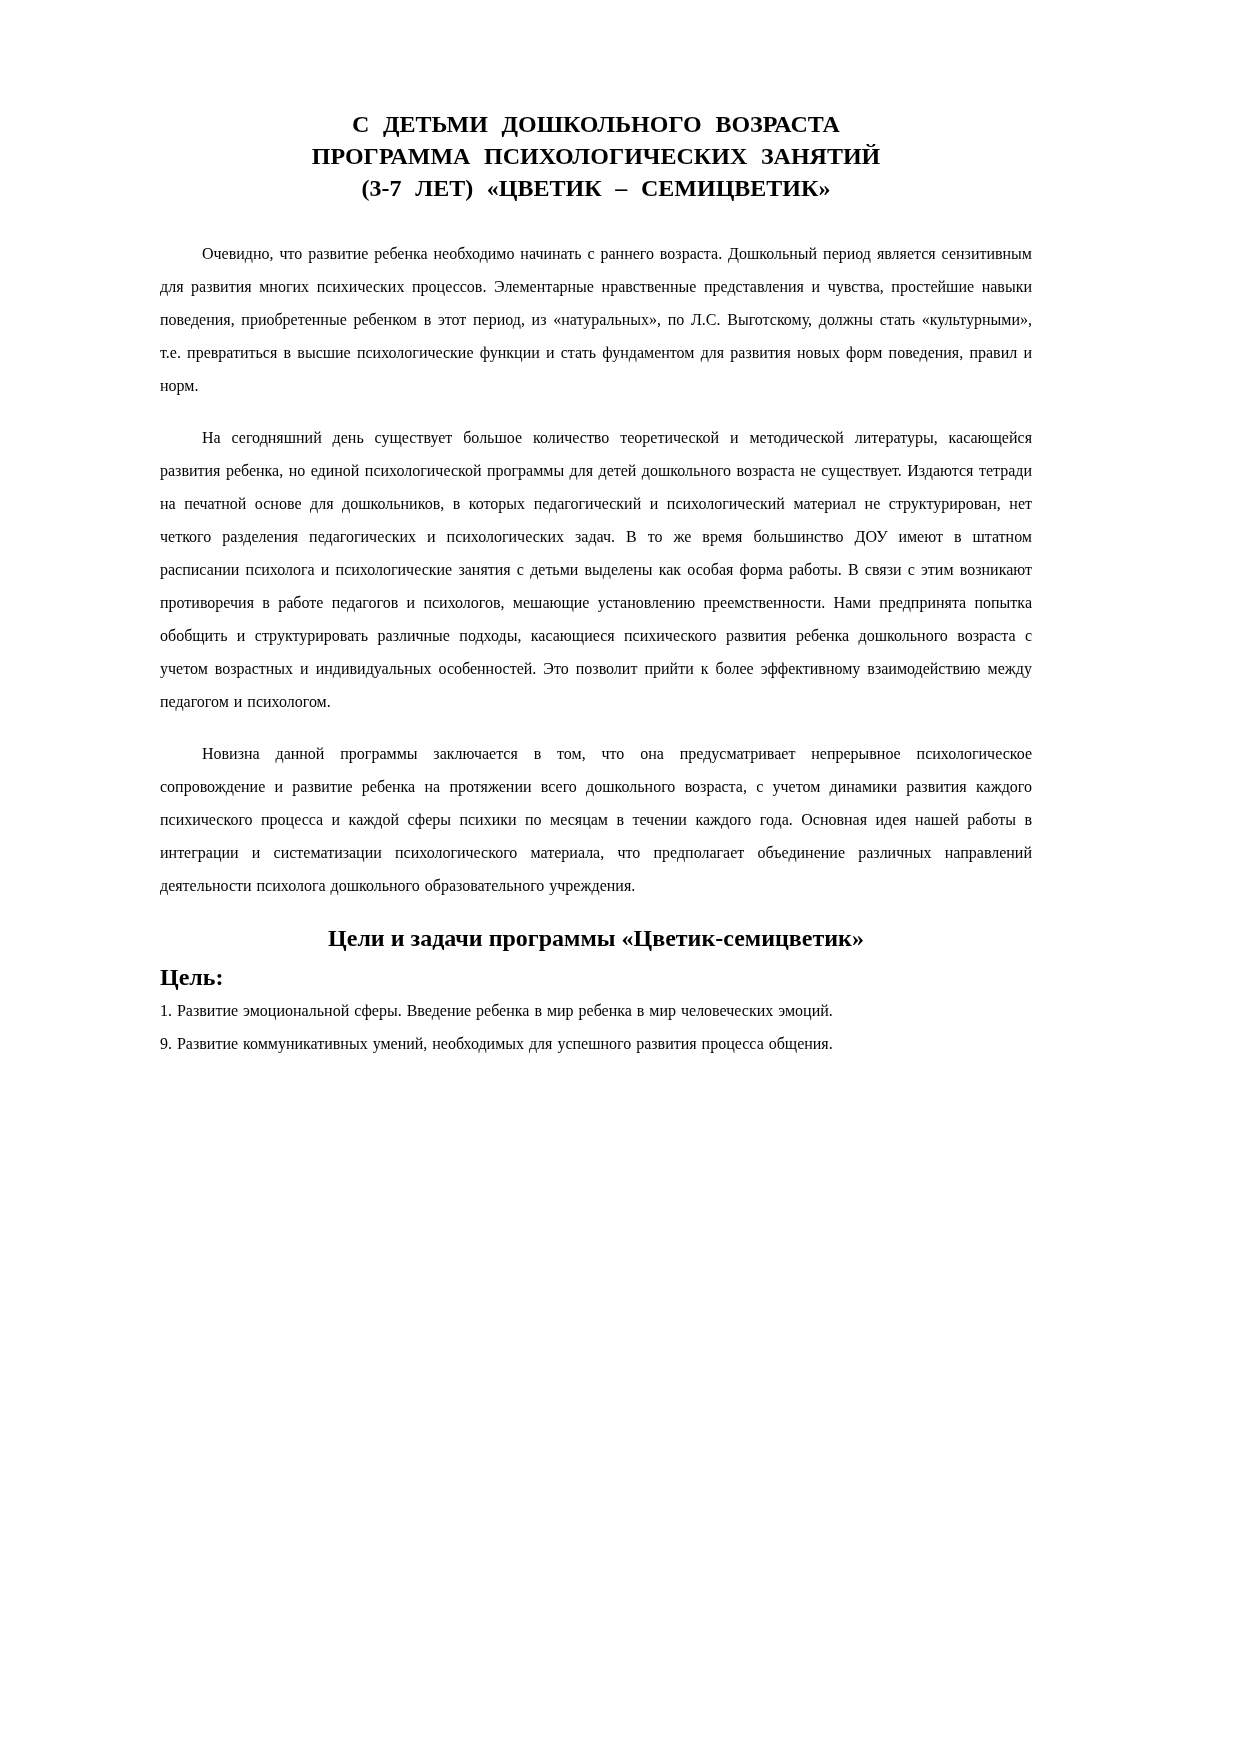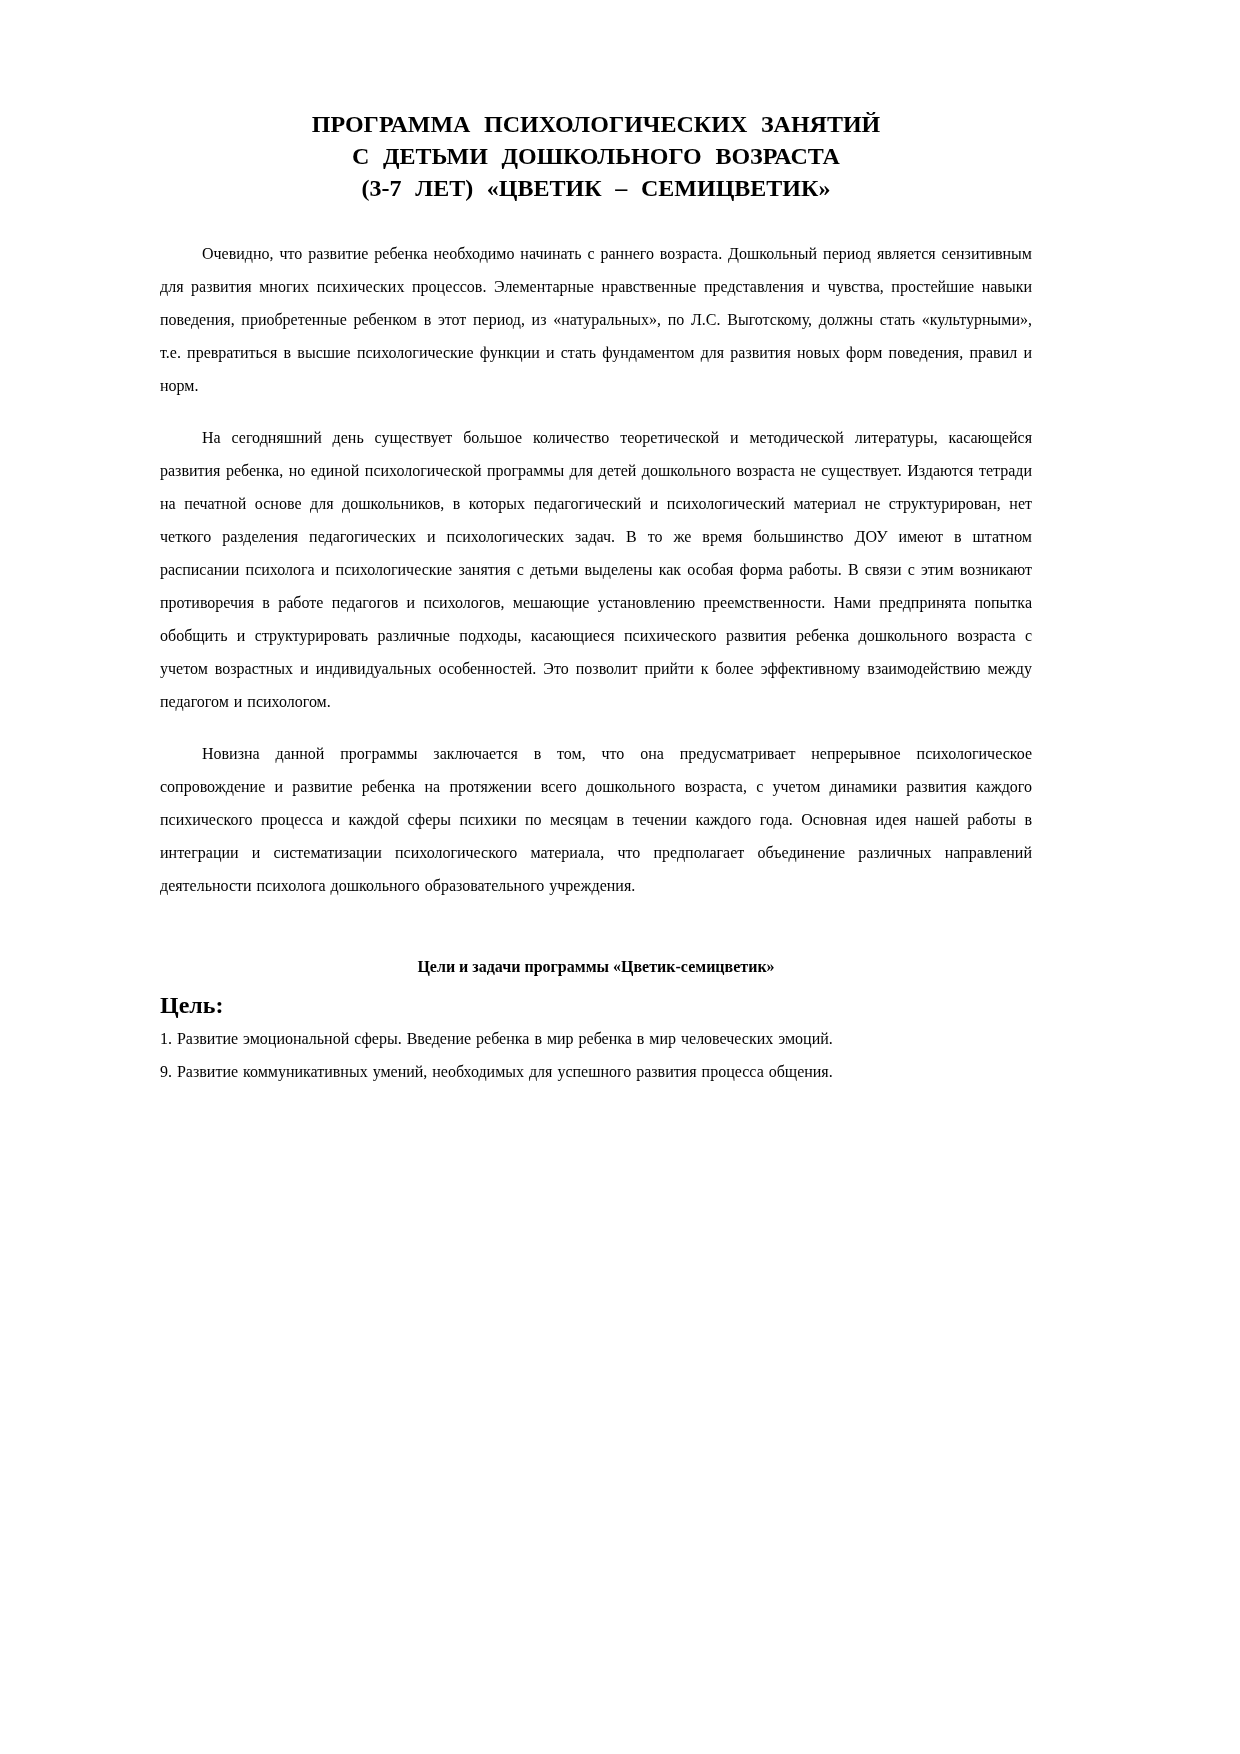--- a/index.html
+++ b/index.html
@@ -28,42 +28,42 @@
     .title-line.wide { word-spacing: 0.32em; }
     .body-par {
       font-size: 16px;
       line-height: 33px;
       text-align: justify;
       word-spacing: 0.06em;
     }
     .indent { text-indent: 42px; margin-top: 19px; }
     .first-par { margin-top: 33px; }
     .section-heading {
-      font-size: 16px;
+      font-size: 24px;
       line-height: 33px;
       text-align: center;
       font-weight: bold;
-      margin-top: 48px;
+      margin-top: 20px;
       margin-bottom: 6px;
     }
     .label {
       font-size: 24px;
       line-height: 33px;
       font-weight: bold;
     }
     .spaced-top { margin-top: 33px; }
   </style>
 </head>
 <body>
 
 <div class="page">
 
   <header class="doc-title">
+    <div class="title-line wide">С ДЕТЬМИ ДОШКОЛЬНОГО ВОЗРАСТА</div>
     <div class="title-line wide">ПРОГРАММА ПСИХОЛОГИЧЕСКИХ ЗАНЯТИЙ</div>
-    <div class="title-line wide">С ДЕТЬМИ ДОШКОЛЬНОГО ВОЗРАСТА</div>
     <div class="title-line wide">(3-7 ЛЕТ) «ЦВЕТИК – СЕМИЦВЕТИК»</div>
   </header>
 
   <p class="body-par indent first-par">Очевидно, что развитие ребенка необходимо начинать с раннего возраста. Дошкольный период является сензитивным для развития многих психических процессов. Элементарные нравственные представления и чувства, простейшие навыки поведения, приобретенные ребенком в этот период, из «натуральных», по Л.С. Выготскому, должны стать «культурными», т.е. превратиться в высшие психологические функции и стать фундаментом для развития новых форм поведения, правил и норм.</p>
 
   <p class="body-par indent">На сегодняшний день существует большое количество теоретической и методической литературы, касающейся развития ребенка, но единой психологической программы для детей дошкольного возраста не существует. Издаются тетради на печатной основе для дошкольников, в которых педагогический и психологический материал не структурирован, нет четкого разделения педагогических и психологических задач. В то же время большинство ДОУ имеют в штатном расписании психолога и психологические занятия с детьми выделены как особая форма работы. В связи с этим возникают противоречия в работе педагогов и психологов, мешающие установлению преемственности. Нами предпринята попытка обобщить и структурировать различные подходы, касающиеся психического развития ребенка дошкольного возраста с учетом возрастных и индивидуальных особенностей. Это позволит прийти к более эффективному взаимодействию между педагогом и психологом.</p>
 
   <p class="body-par indent">Новизна данной программы заключается в том, что она предусматривает непрерывное психологическое сопровождение и развитие ребенка на протяжении всего дошкольного возраста, с учетом динамики развития каждого психического процесса и каждой сферы психики по месяцам в течении каждого года. Основная идея нашей работы в интеграции и систематизации психологического материала, что предполагает объединение различных направлений деятельности психолога дошкольного образовательного учреждения.</p>
 
   <h2 class="section-heading">Цели и задачи программы «Цветик-семицветик»</h2>

